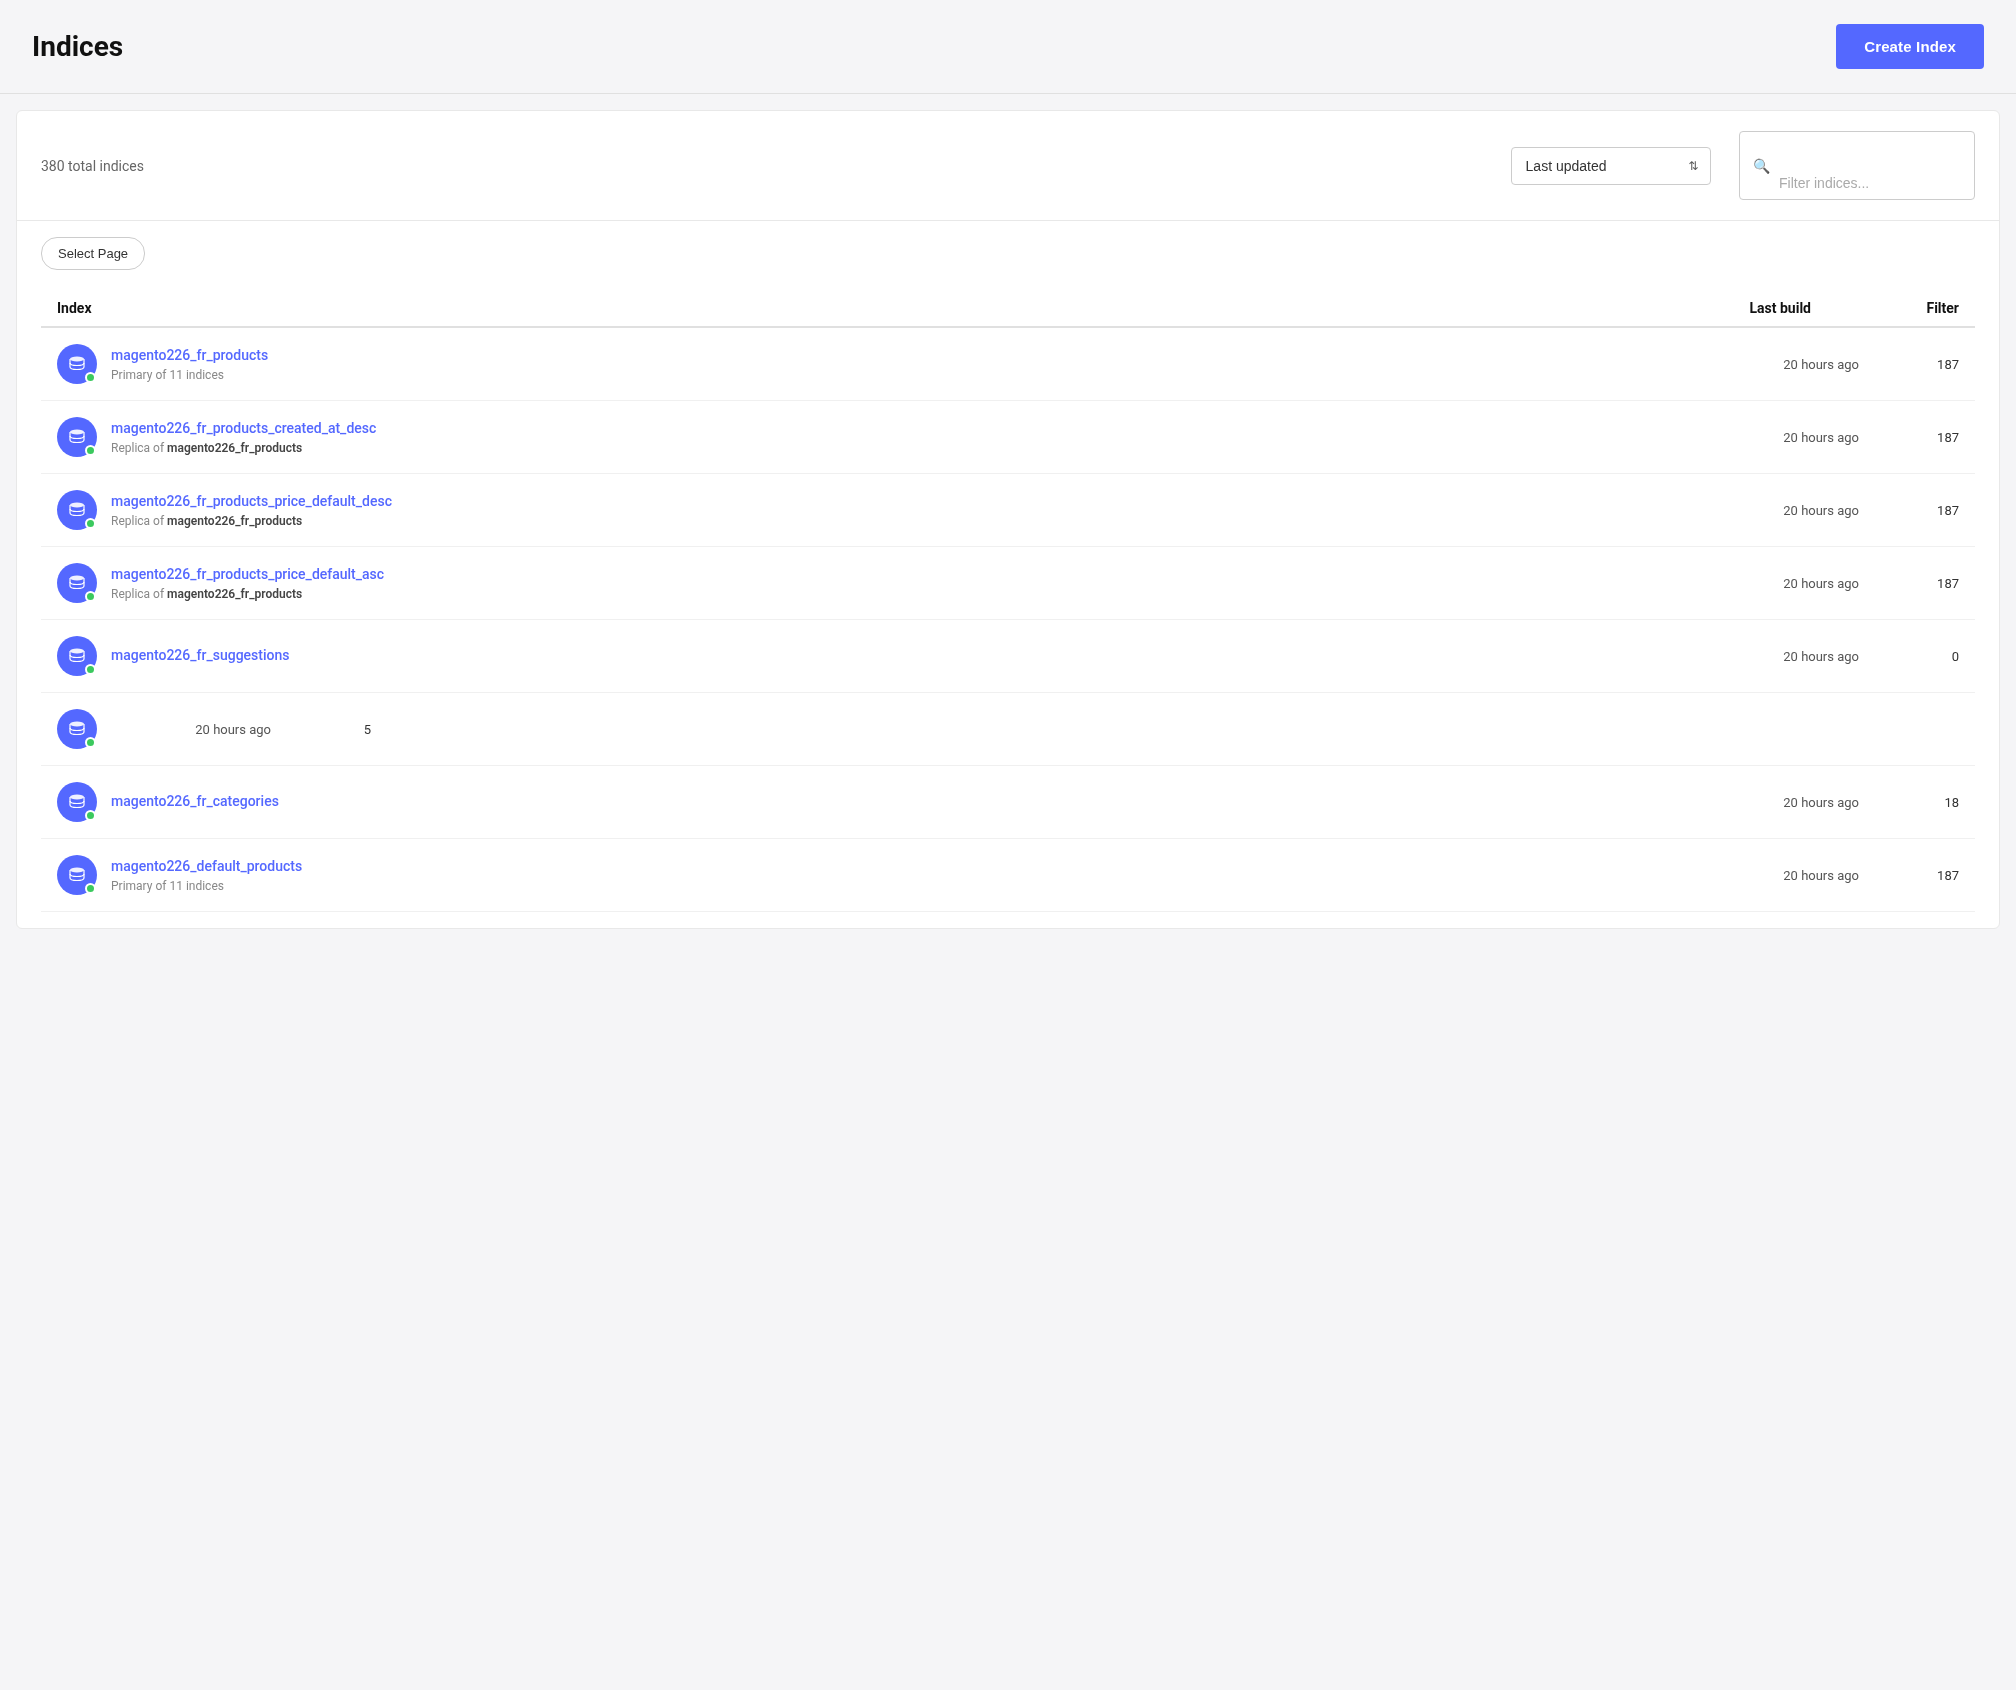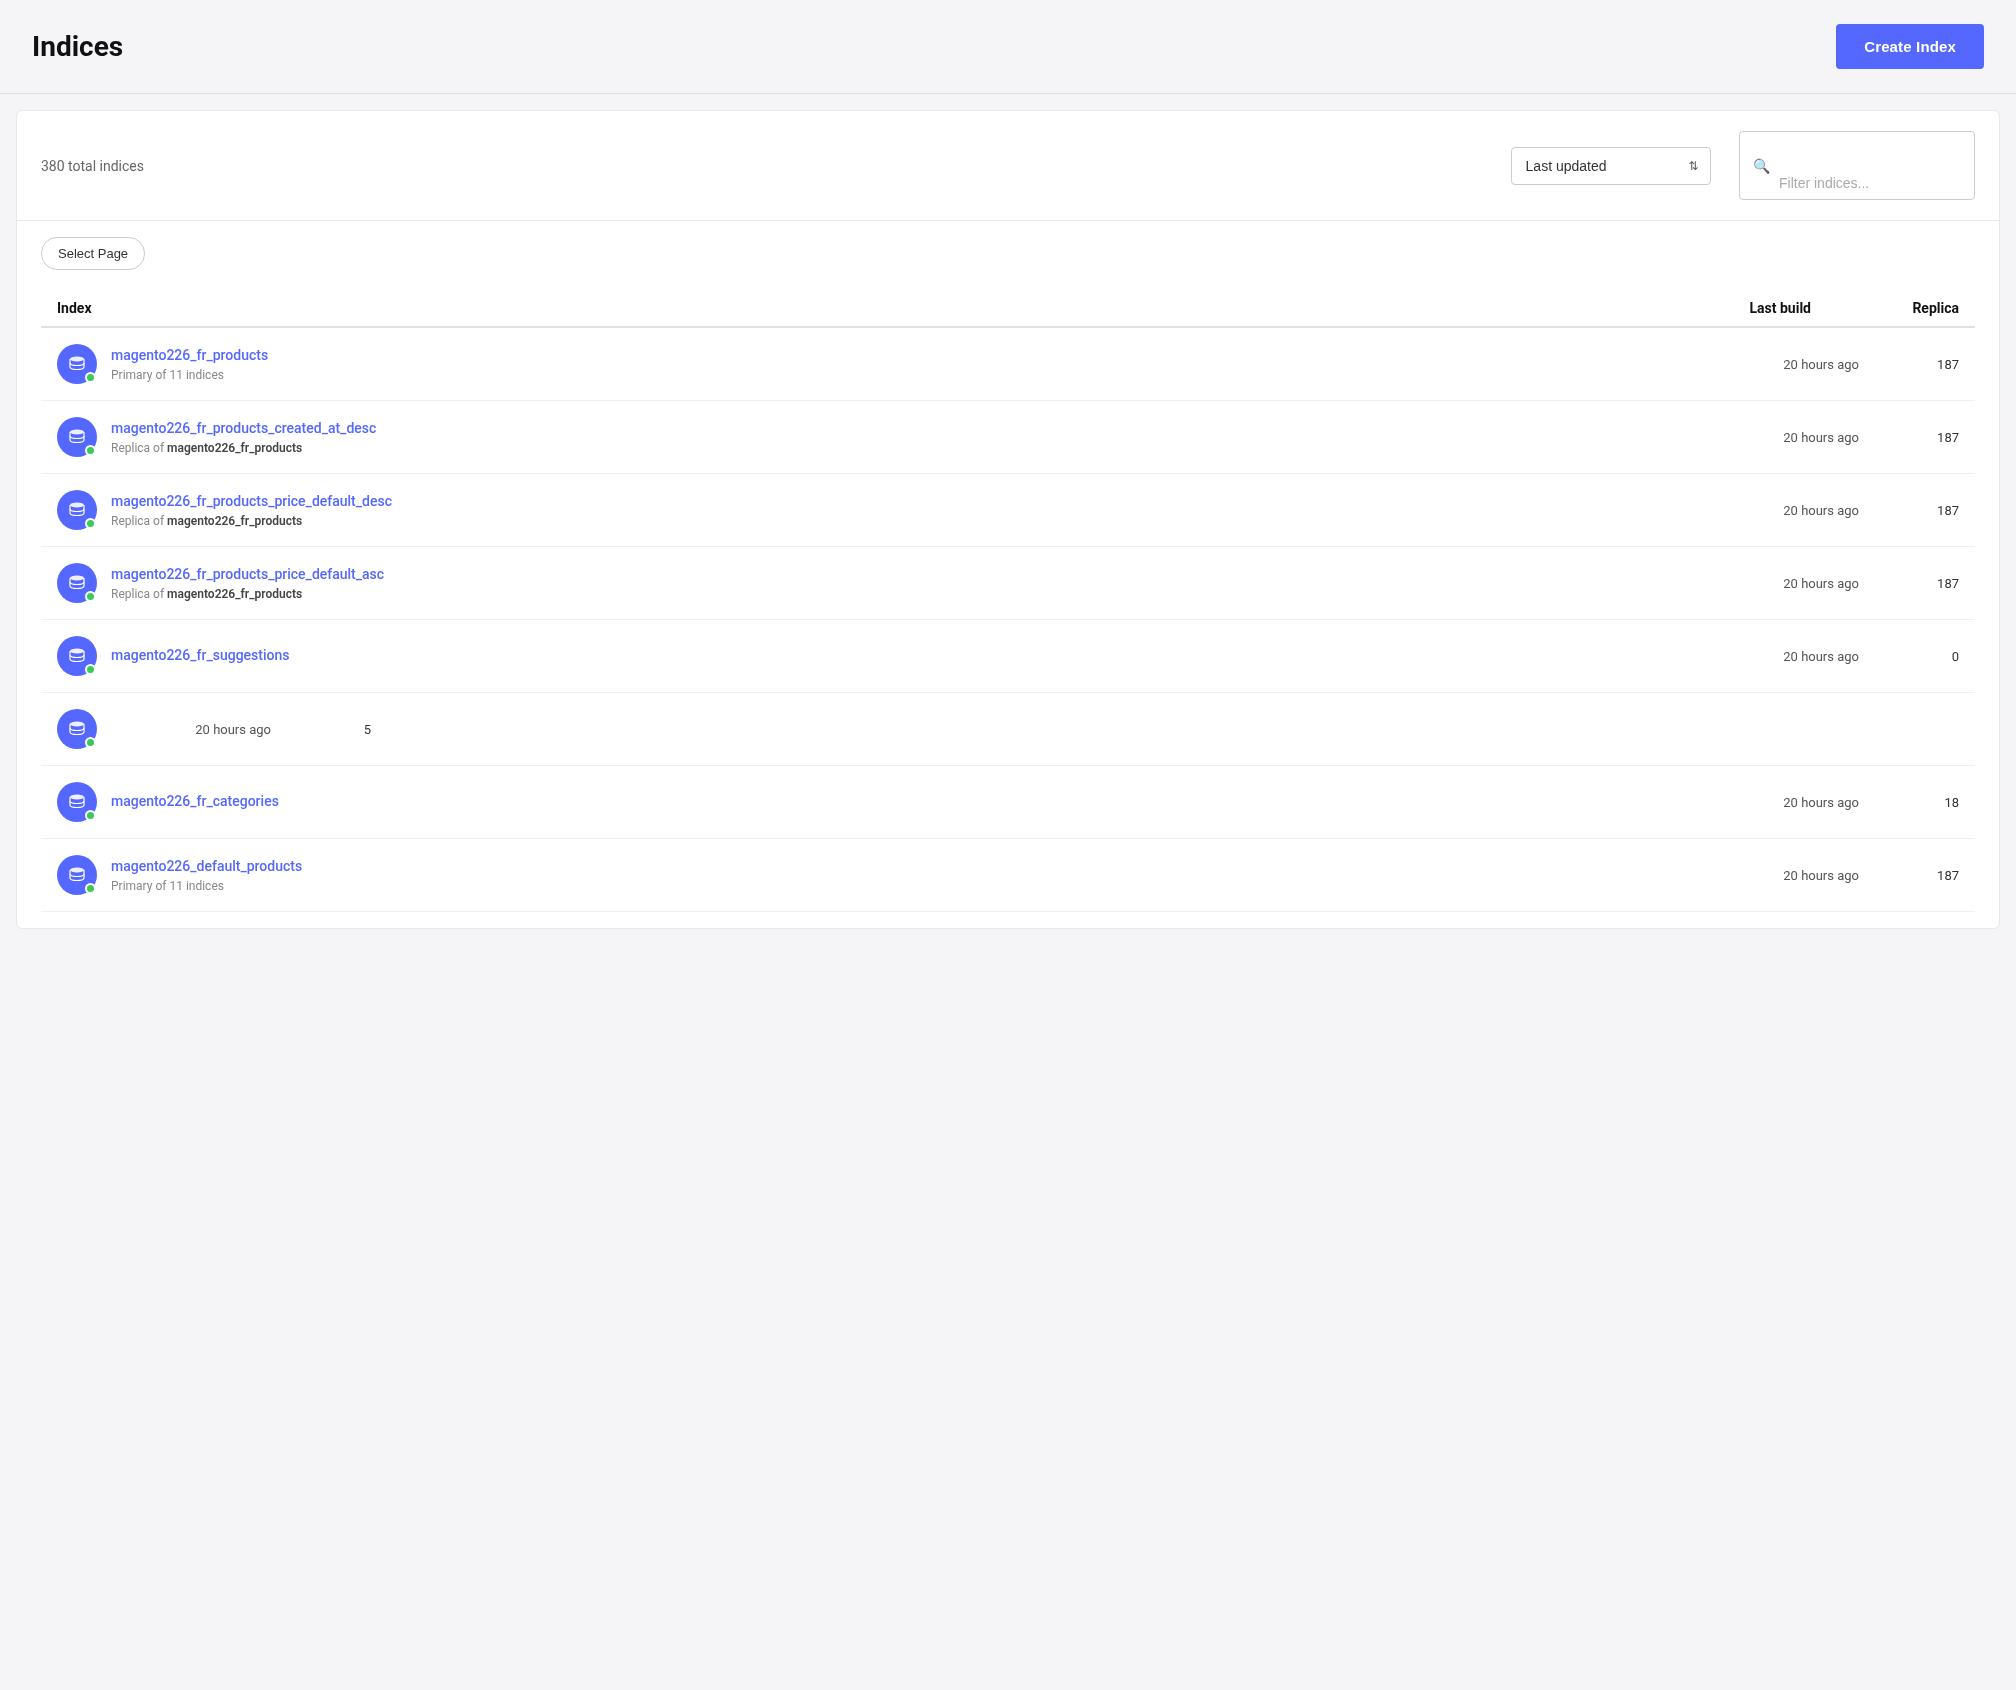--- a/index.html
+++ b/index.html
@@ -261,21 +261,21 @@
     </div>
   </div>
 
   <div class="list-section">
     <button class="select-page-btn">Select Page</button>
 
     
     <div class="table-header">
       <div class="col-index">Index</div>
       <div class="col-last-build">Last build</div>
-      <div class="col-records">Replica</div>
+      <div class="col-records">Filter</div>
     </div>
 
     
     <div id="rows-container">
         <div class="index-row">
           <div class="index-icon-wrapper">
             <div class="index-icon">
               <svg width="20" height="20" viewBox="0 0 20 20" fill="none" xmlns="http://www.w3.org/2000/svg">
     <ellipse cx="10" cy="5" rx="7" ry="2.5" fill="white" opacity="0.9"></ellipse>
     <path d="M3 5v4c0 1.38 3.13 2.5 7 2.5s7-1.12 7-2.5V5" stroke="white" stroke-width="1.2" fill="none"></path>

